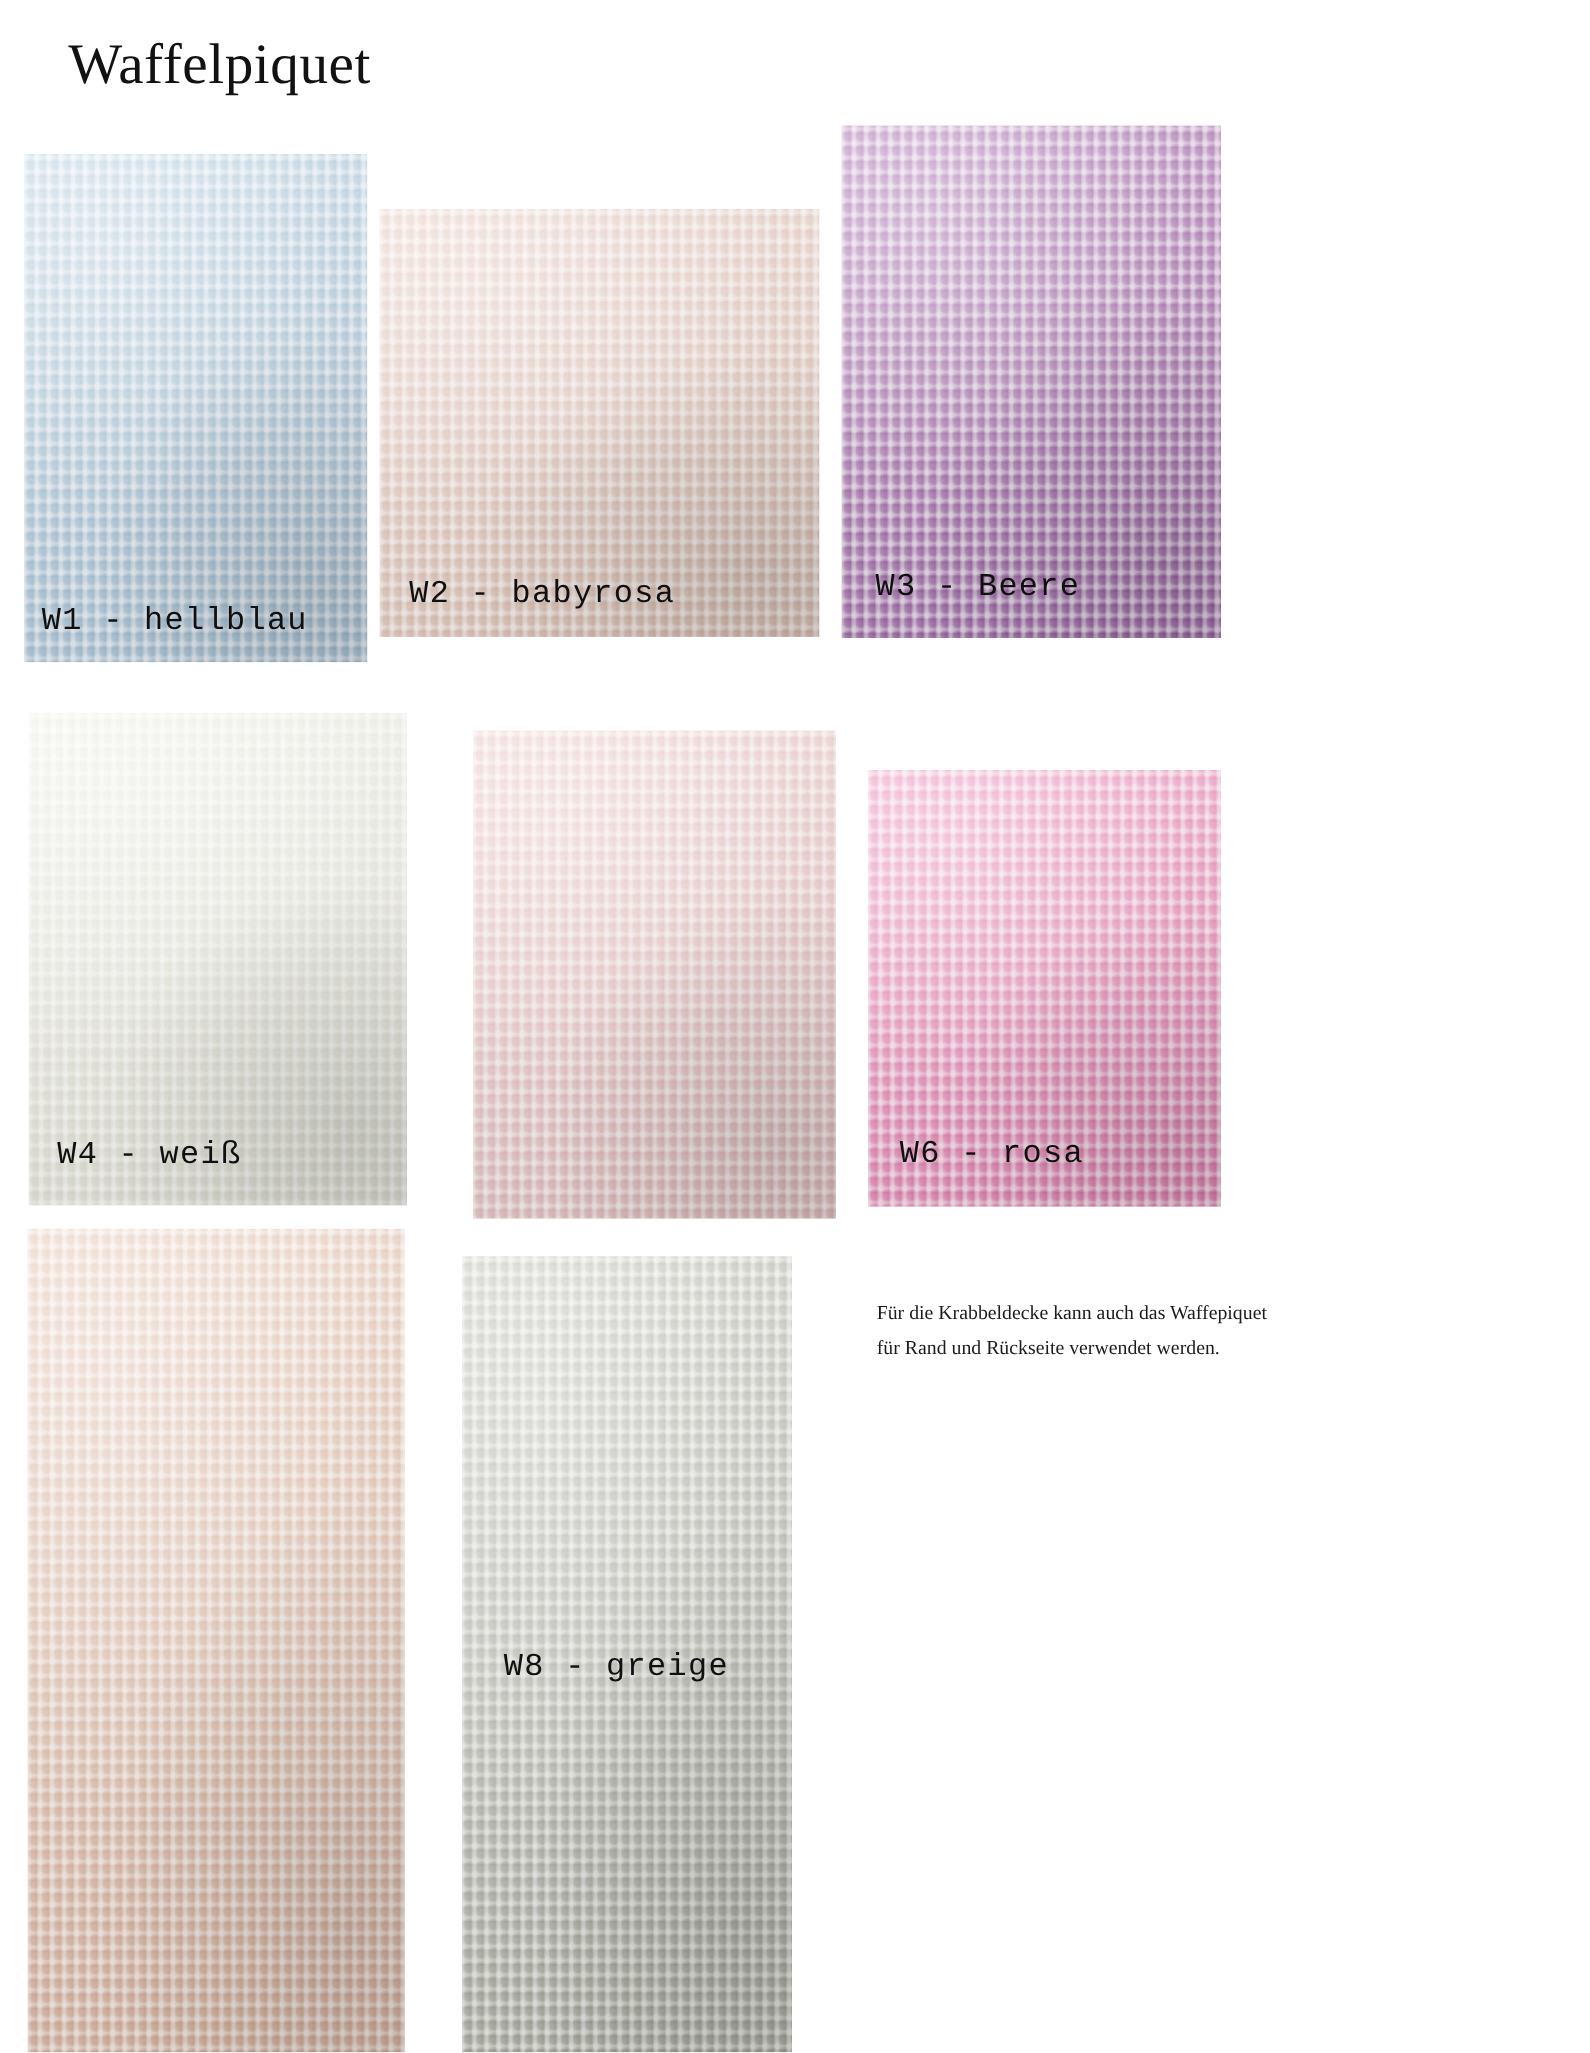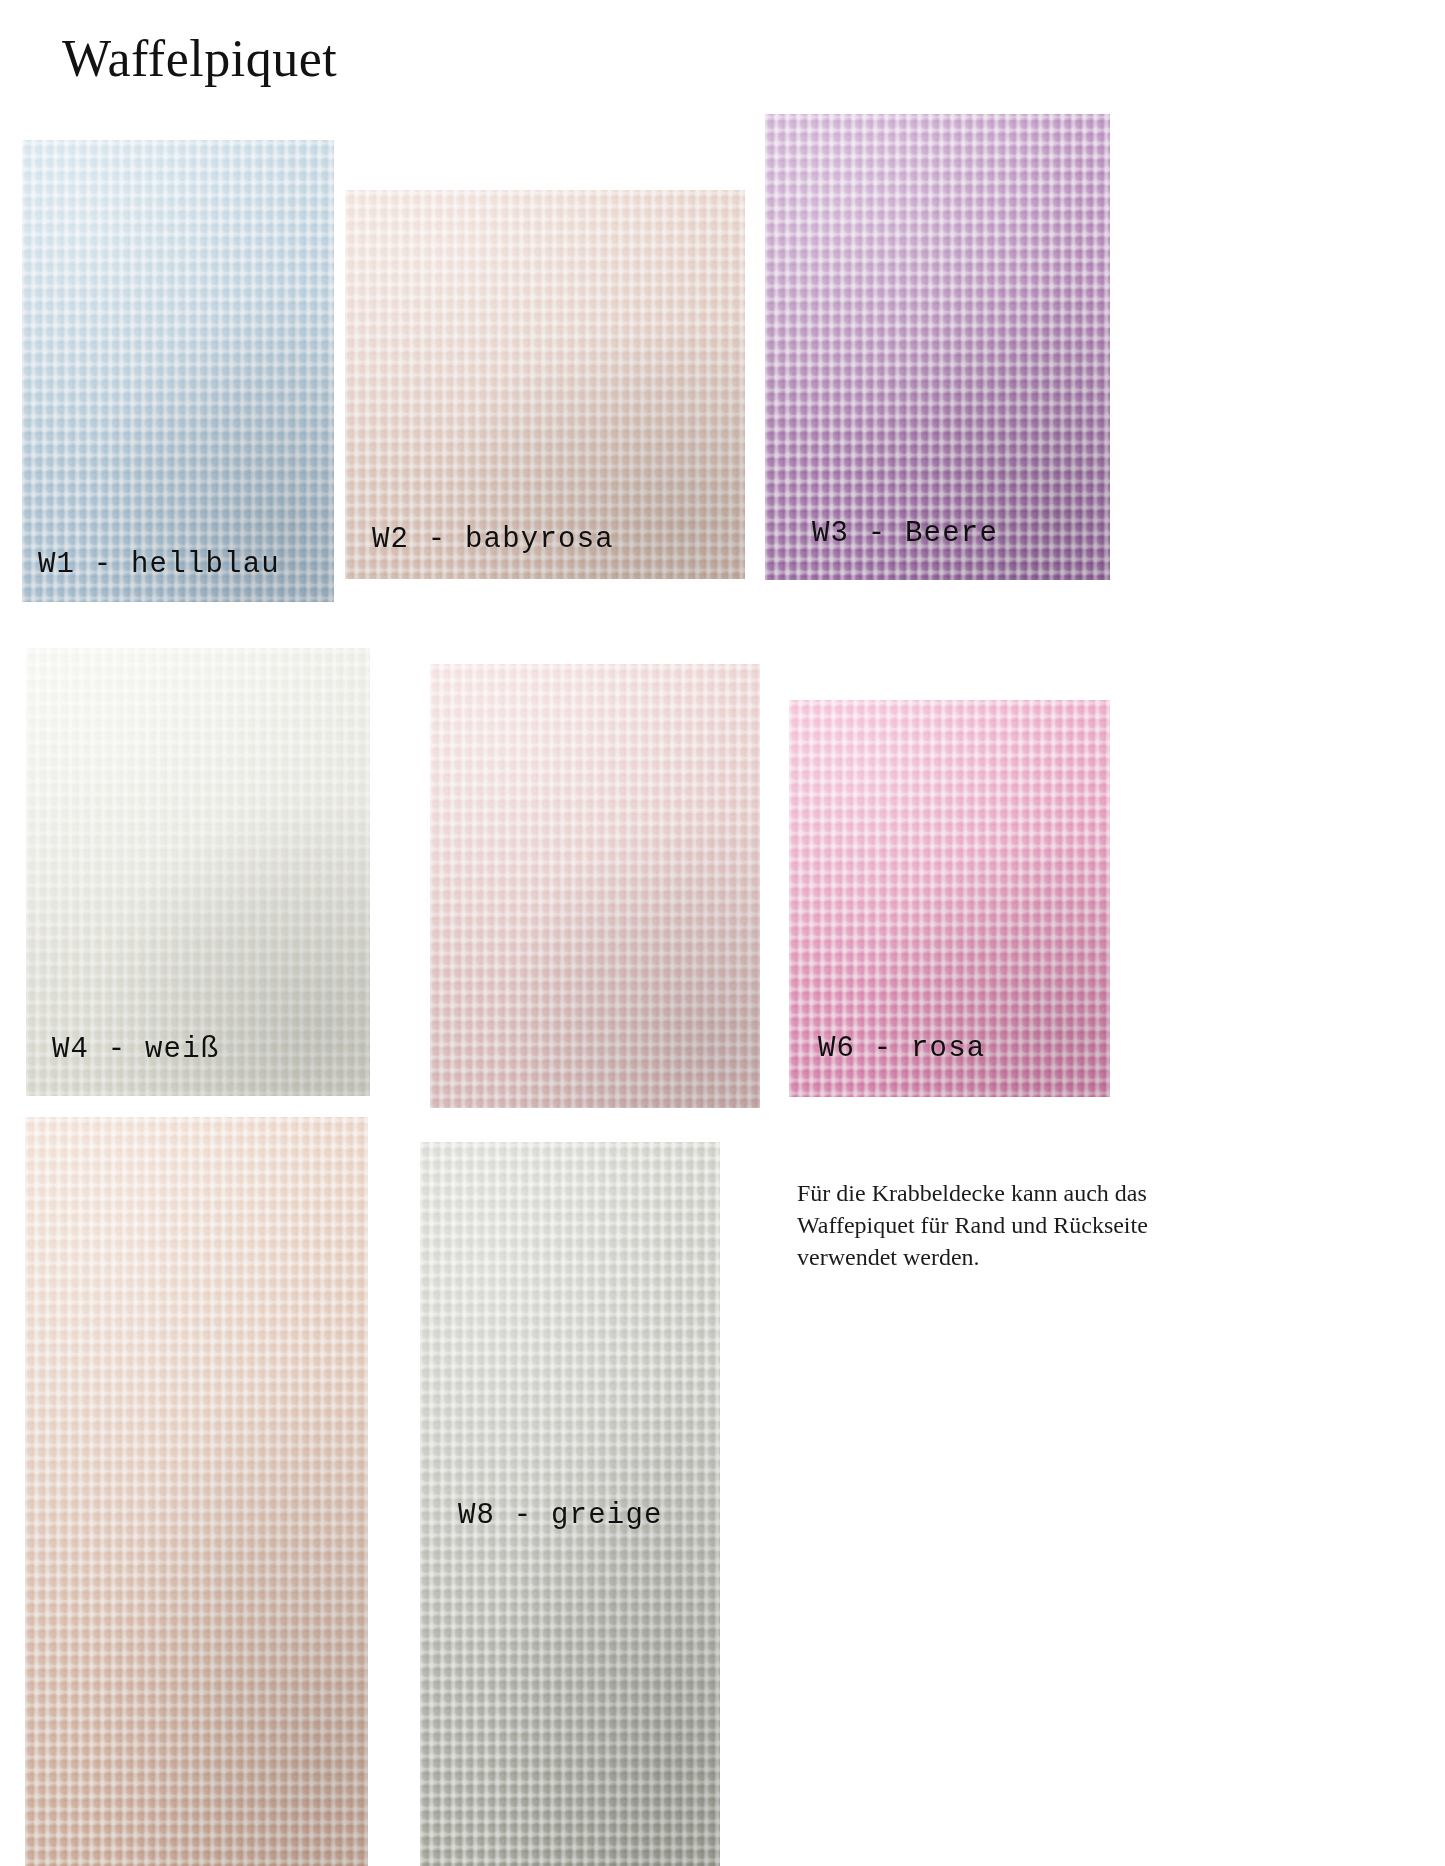--- a/index.html
+++ b/index.html
@@ -76,21 +76,21 @@
     font-size:29px;line-height:34px;
     color:#101010;
     letter-spacing:1.2px;
     white-space:pre-line;
     z-index:6;
   }
 
   .note{
     position:absolute;
     font-family:"Liberation Serif","DejaVu Serif",serif;
-    font-size:24px;line-height:32px;
+    font-size:18px;line-height:32px;
     color:#1b1b1b;
     width:372px;
   }
 </style>
 </head>
 <body>
 
 <div id="page">
 
   <div class="page-title">Waffelpiquet</div>
@@ -104,21 +104,21 @@
   <div class="swatch" style="left:345px;top:190px;width:400px;height:389px;">
     <div class="tex" style="background:linear-gradient(165deg,#eedcd4 0%,#ead5cc 45%,#dcc5b9 100%);"></div>
     <div class="shade"></div>
   </div>
   <div class="swatch-label" style="left:372px;top:523px;">W2 - babyrosa</div>
 
   <div class="swatch" style="left:765px;top:114px;width:345px;height:466px;">
     <div class="tex" style="background:linear-gradient(165deg,#c6a0cb 0%,#bb93bf 45%,#a87eb0 100%);"></div>
     <div class="shade"></div>
   </div>
-  <div class="swatch-label" style="left:796px;top:517px;padding-left:16px;">W3 - Beere</div>
+  <div class="swatch-label" style="left:796px;top:517px;">W3 - Beere</div>
 
   <div class="swatch" style="left:26px;top:648px;width:344px;height:448px;">
     <div class="tex" style="background:linear-gradient(165deg,#f4f4ee 0%,#eeeee6 45%,#dfdfd4 100%);"></div>
     <div class="shade"></div>
   </div>
   <div class="swatch-label" style="left:52px;top:1033px;">W4 - weiß</div>
 
   <div class="swatch" style="left:430px;top:664px;width:330px;height:444px;">
     <div class="tex" style="background:linear-gradient(165deg,#f1dcda 0%,#edd2d0 45%,#e0c2c1 100%);"></div>
     <div class="shade"></div>

